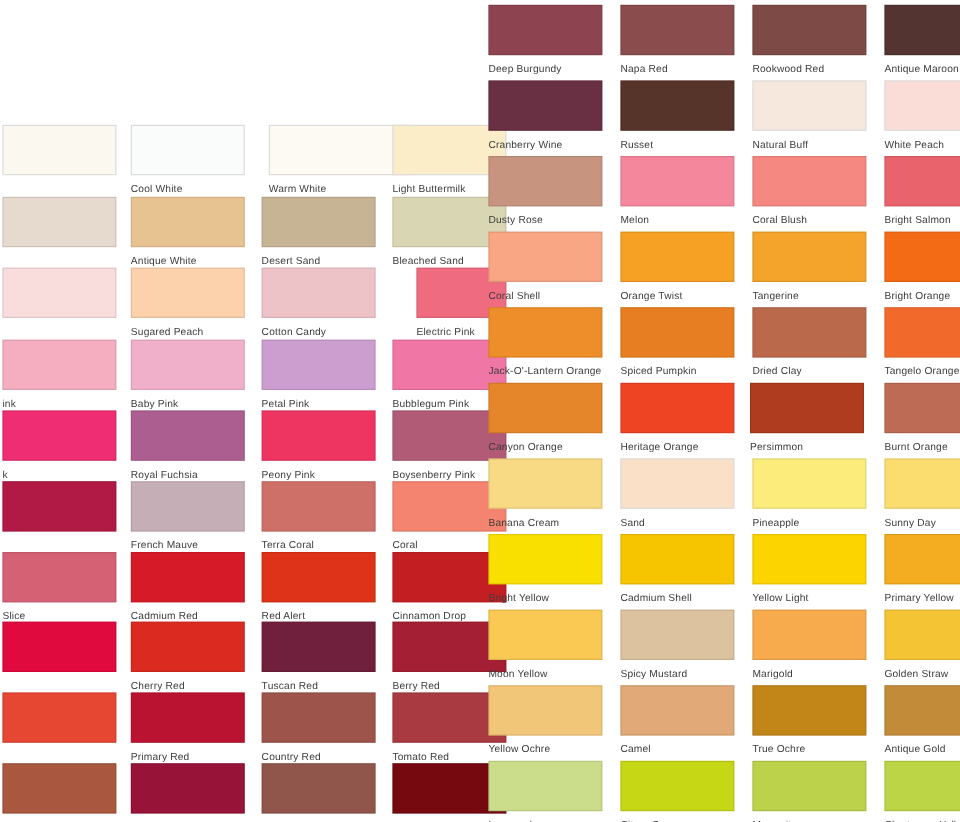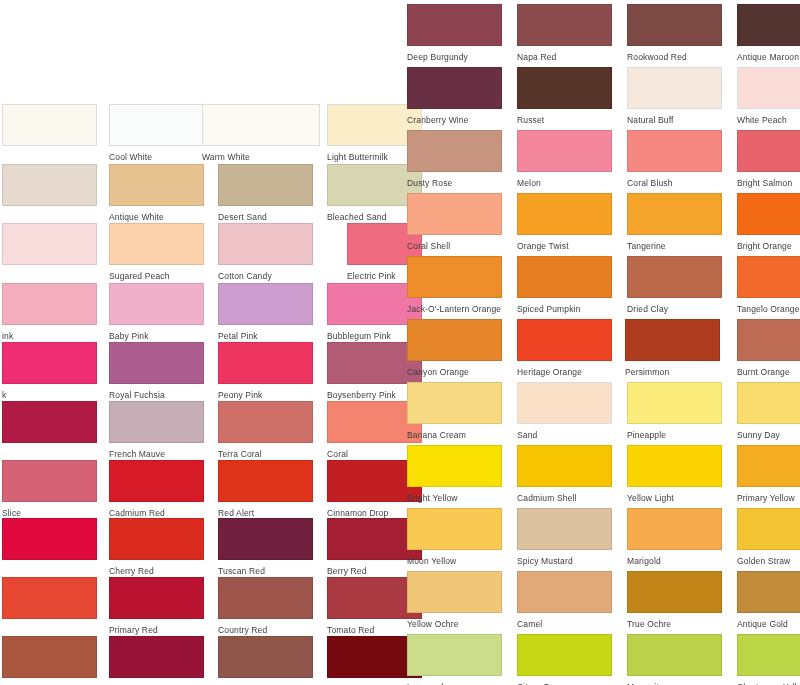--- a/index.html
+++ b/index.html
@@ -89,21 +89,21 @@
 
   <div class="panel" id="panel-left">
       <div class="swatch-cell" style="left: -40px; top: 104px; width: 95px;">
         <span class="swatch-chip pale" style="background: rgb(251, 248, 240); height: 42px;"></span>
         <span class="swatch-label"></span>
       </div>
       <div class="swatch-cell" style="left: 67px; top: 104px; width: 95px;">
         <span class="swatch-chip pale" style="background: rgb(250, 251, 251); height: 42px;"></span>
         <span class="swatch-label">Cool White</span>
       </div>
-      <div class="swatch-cell" style="left: 160px; top: 104px; width: 118px;">
+      <div class="swatch-cell" style="left: 182px; top: 104px; width: 118px;">
         <span class="swatch-chip pale" style="background: rgb(253, 250, 243); height: 42px;"></span>
         <span class="swatch-label">Warm White</span>
       </div>
       <div class="swatch-cell" style="left: 285px; top: 104px; width: 95px;">
         <span class="swatch-chip pale" style="background: rgb(250, 237, 200); height: 42px;"></span>
         <span class="swatch-label">Light Buttermilk</span>
       </div>
       <div class="swatch-cell" style="left: -40px; top: 164px; width: 95px;">
         <span class="swatch-chip" style="background: rgb(230, 217, 205); height: 42px;"></span>
         <span class="swatch-label"></span>

